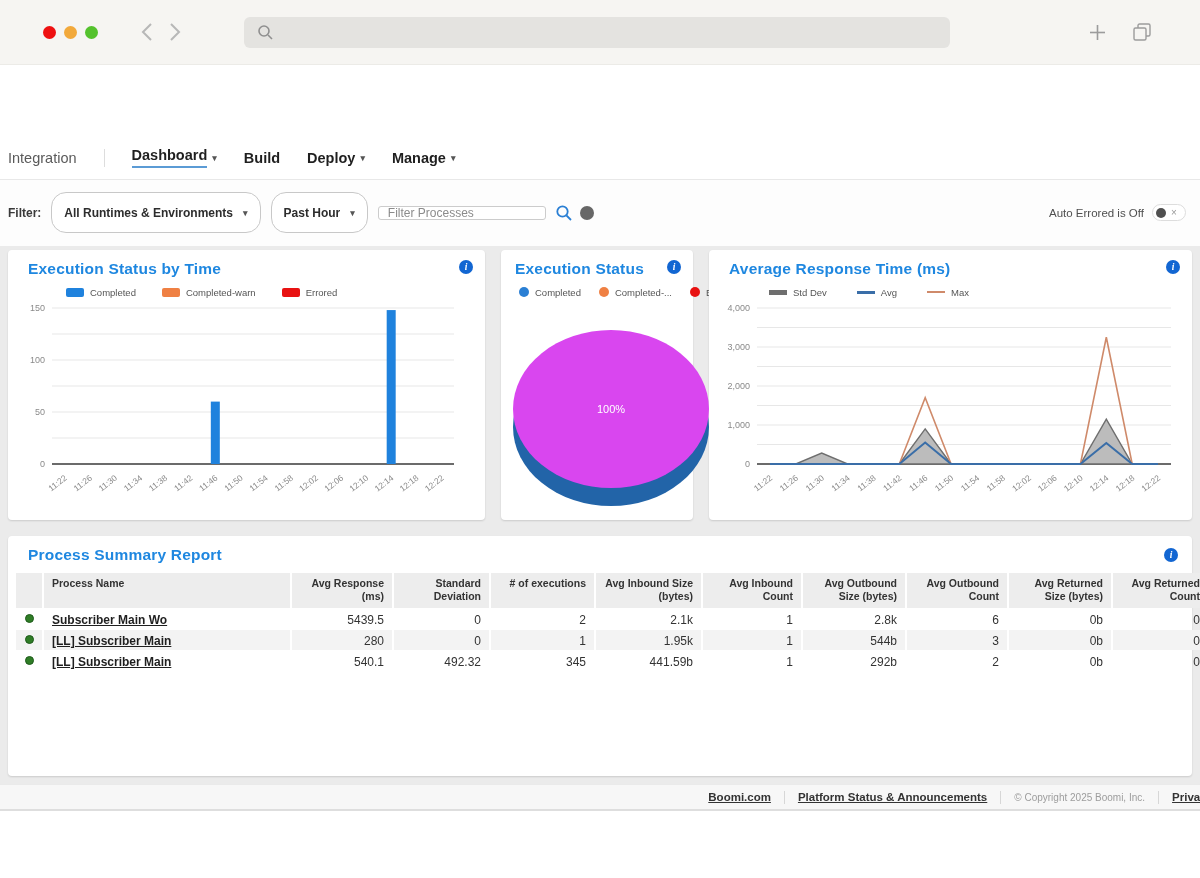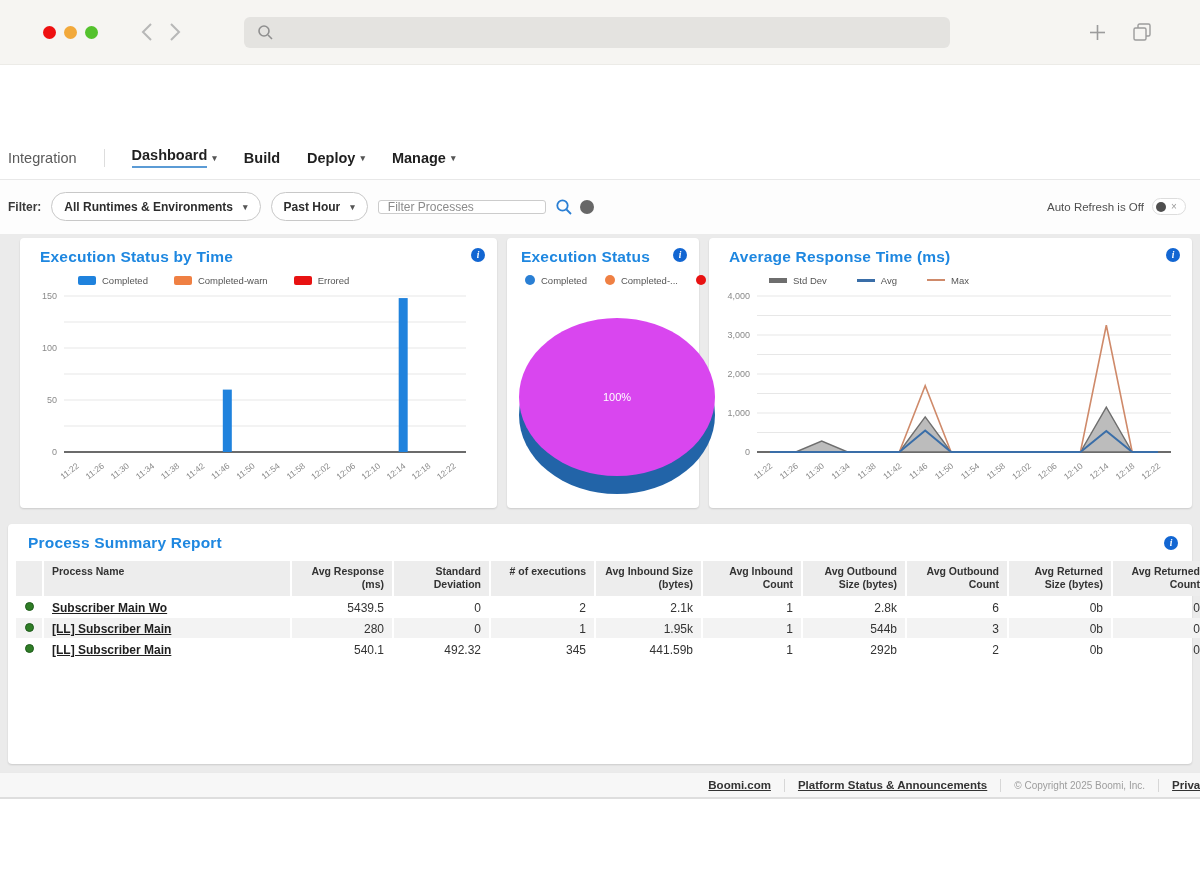--- a/index.html
+++ b/index.html
@@ -22,38 +22,38 @@
   .nav-row { margin-top:82px; display:flex; align-items:center; gap:27px;
     padding:0 0 11px 8px; border-bottom:1px solid #e8e8e8; font-size:14.5px; color:#1f1f1f; }
   .nav-item { font-weight:bold; cursor:pointer; display:flex; align-items:center; gap:5px; }
   .nav-item.plain { font-weight:normal; color:#5a5a5a; }
   .nav-item.active .nav-label { border-bottom:2px solid #5b9bd5; padding-bottom:3px; }
   .nav-divider { width:1px; height:18px; background:#ddd; }
   .caret { font-size:9px; color:#555; }
 
   .filter-row { display:flex; align-items:center; padding:12px 14px 13px 8px; background:#fdfdfd; }
   .filter-label { font-size:12px; font-weight:bold; color:#3a3a3a; margin-right:10px; }
-  .dropdown { border:1px solid #c8c8c8; border-radius:15px; background:#fff; height:29px;
+  .dropdown { border:1px solid #c8c8c8; border-radius:15px; background:#fff; height:41px;
     padding:0 12px; font-weight:bold; font-size:12px; color:#2d2d2d;
     display:flex; align-items:center; gap:10px; margin-right:10px; cursor:pointer;
     font-family:"Liberation Sans", sans-serif; }
   .search-input { width:168px; height:14px; border:1px solid #ccc; border-radius:3px;
     padding:0 9px; font-size:12px; color:#333; font-family:"Liberation Sans", sans-serif; }
   .search-input::placeholder { color:#8b8b8b; }
   .gray-dot { width:14px; height:14px; border-radius:50%; background:#676767; margin-left:7px; }
   .auto-wrap { margin-left:auto; display:flex; align-items:center; gap:8px; }
   .auto-label { font-size:11.5px; color:#4f4f4f; }
   .toggle { width:34px; height:17px; border:1px solid #ddd; border-radius:9px; background:#fff;
     display:flex; align-items:center; padding:0 3px; gap:5px; cursor:pointer; }
   .toggle .knob { width:10px; height:10px; border-radius:50%; background:#4f4f4f; }
   .toggle .x { font-size:10px; color:#9a9a9a; line-height:1; }
 
   
   .content { background:#ebebeb; padding:4px 8px 8px 8px; }
-  .cards-row { display:flex; gap:10px; height:270px;margin-left:12px; }
+  .cards-row { display:flex; gap:16px; height:270px; }
   .card { background:#fff; border-radius:4px; box-shadow:0 1px 2px rgba(0,0,0,.14); }
   .card1 { width:477px; } .card2 { width:192px; } .card3 { flex:1; min-width:0; overflow:hidden; }
   .card-head { display:flex; justify-content:space-between; align-items:flex-start;
     padding:10px 12px 0 20px; }
   .card2 .card-head { padding-left:14px; }
   .card-title { color:#1e87e0; font-size:15.5px; font-weight:bold; letter-spacing:.2px; }
   .info-icon { width:14px; height:14px; border-radius:50%; background:#1266d2; color:#fff;
     font-size:9.5px; font-style:italic; font-weight:bold; display:flex; align-items:center;
     justify-content:center; cursor:pointer; flex:none; font-family:"Liberation Serif", serif; }
   .legend-row { display:flex; gap:26px; align-items:center; height:16px; margin-top:6px;
@@ -168,21 +168,21 @@
       <span>Past Hour</span>
         <span class="caret">▾</span>
     </button>
     <input class="search-input" placeholder="Filter Processes" style="">
     <svg width="18" height="18" viewBox="0 0 18 18" style="margin-left:9px">
       <circle cx="7.5" cy="7.5" r="5.2" fill="none" stroke="#2a7fd4" stroke-width="1.8"></circle>
       <line x1="11.5" y1="11.5" x2="16" y2="16" stroke="#2a7fd4" stroke-width="1.8"></line>
     </svg>
     <span class="gray-dot"></span>
     <div class="auto-wrap">
-      <span class="auto-label">Auto Refresh is Off</span>
+      <span class="auto-label">Auto Errored is Off</span>
       <div class="toggle">
         <span class="knob"></span>
         <span class="x">×</span>
       </div>
     </div>
   </div>
 
   <div class="content">
     <div class="cards-row">
 

